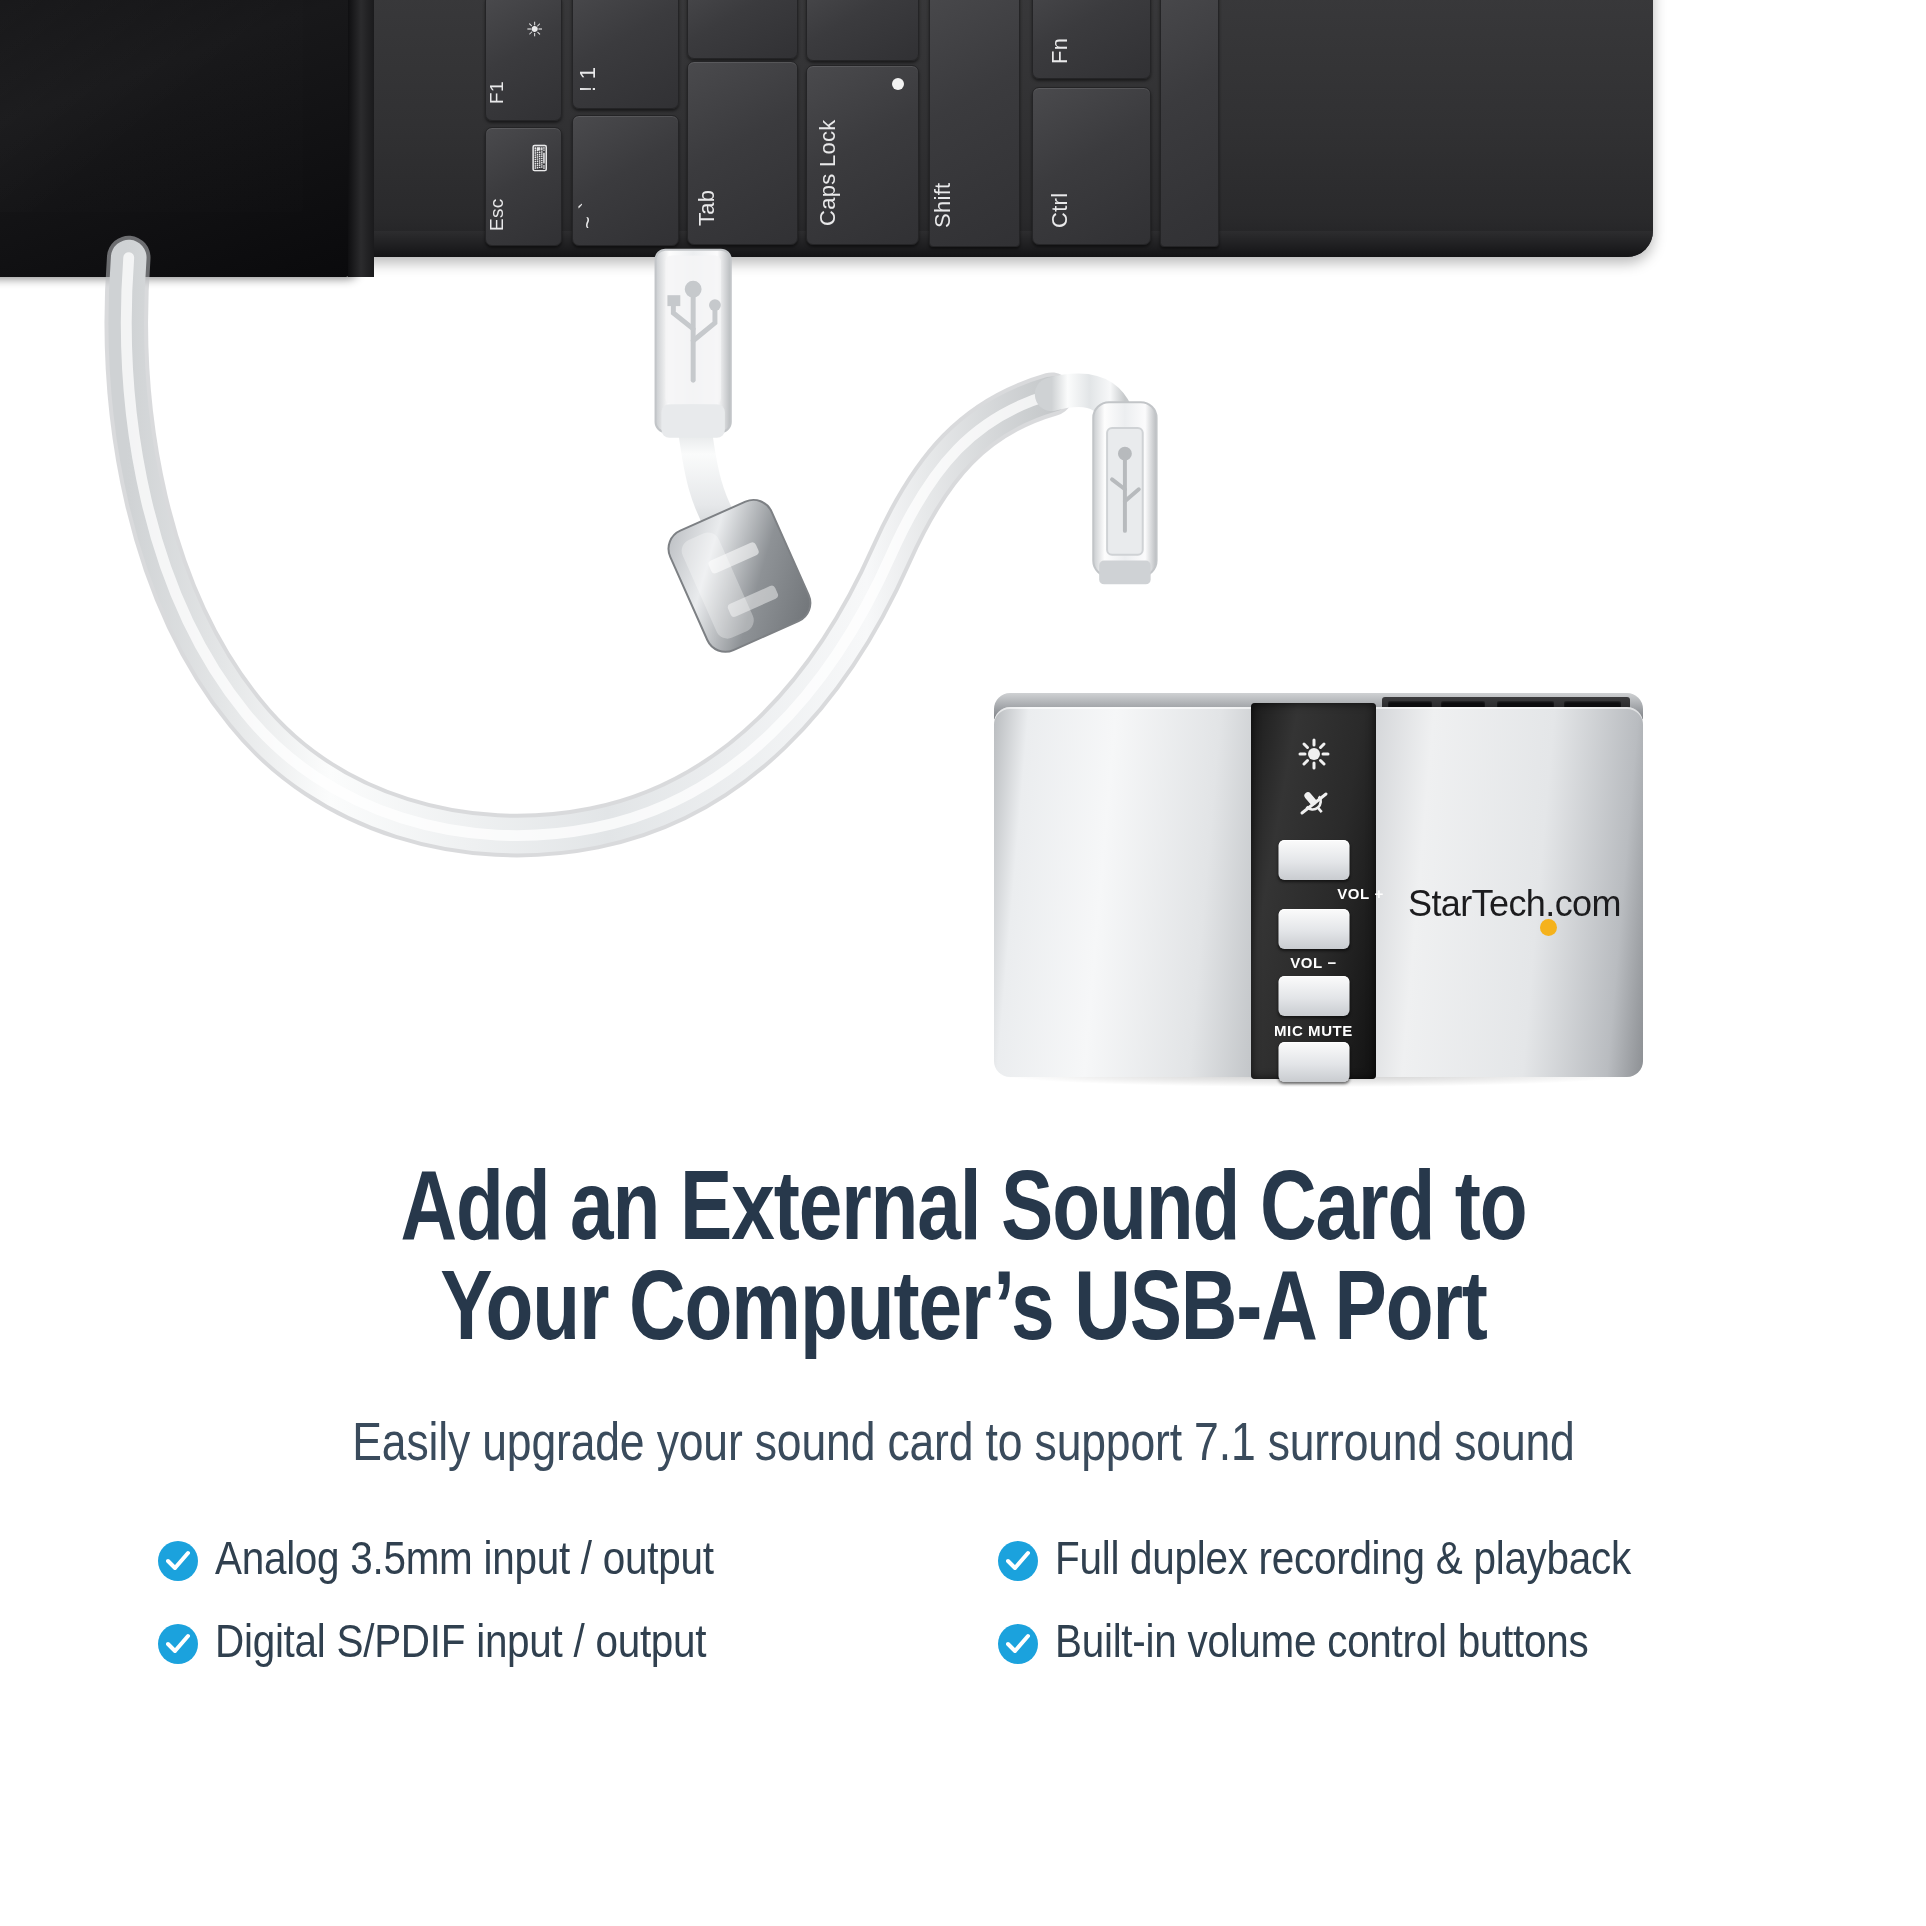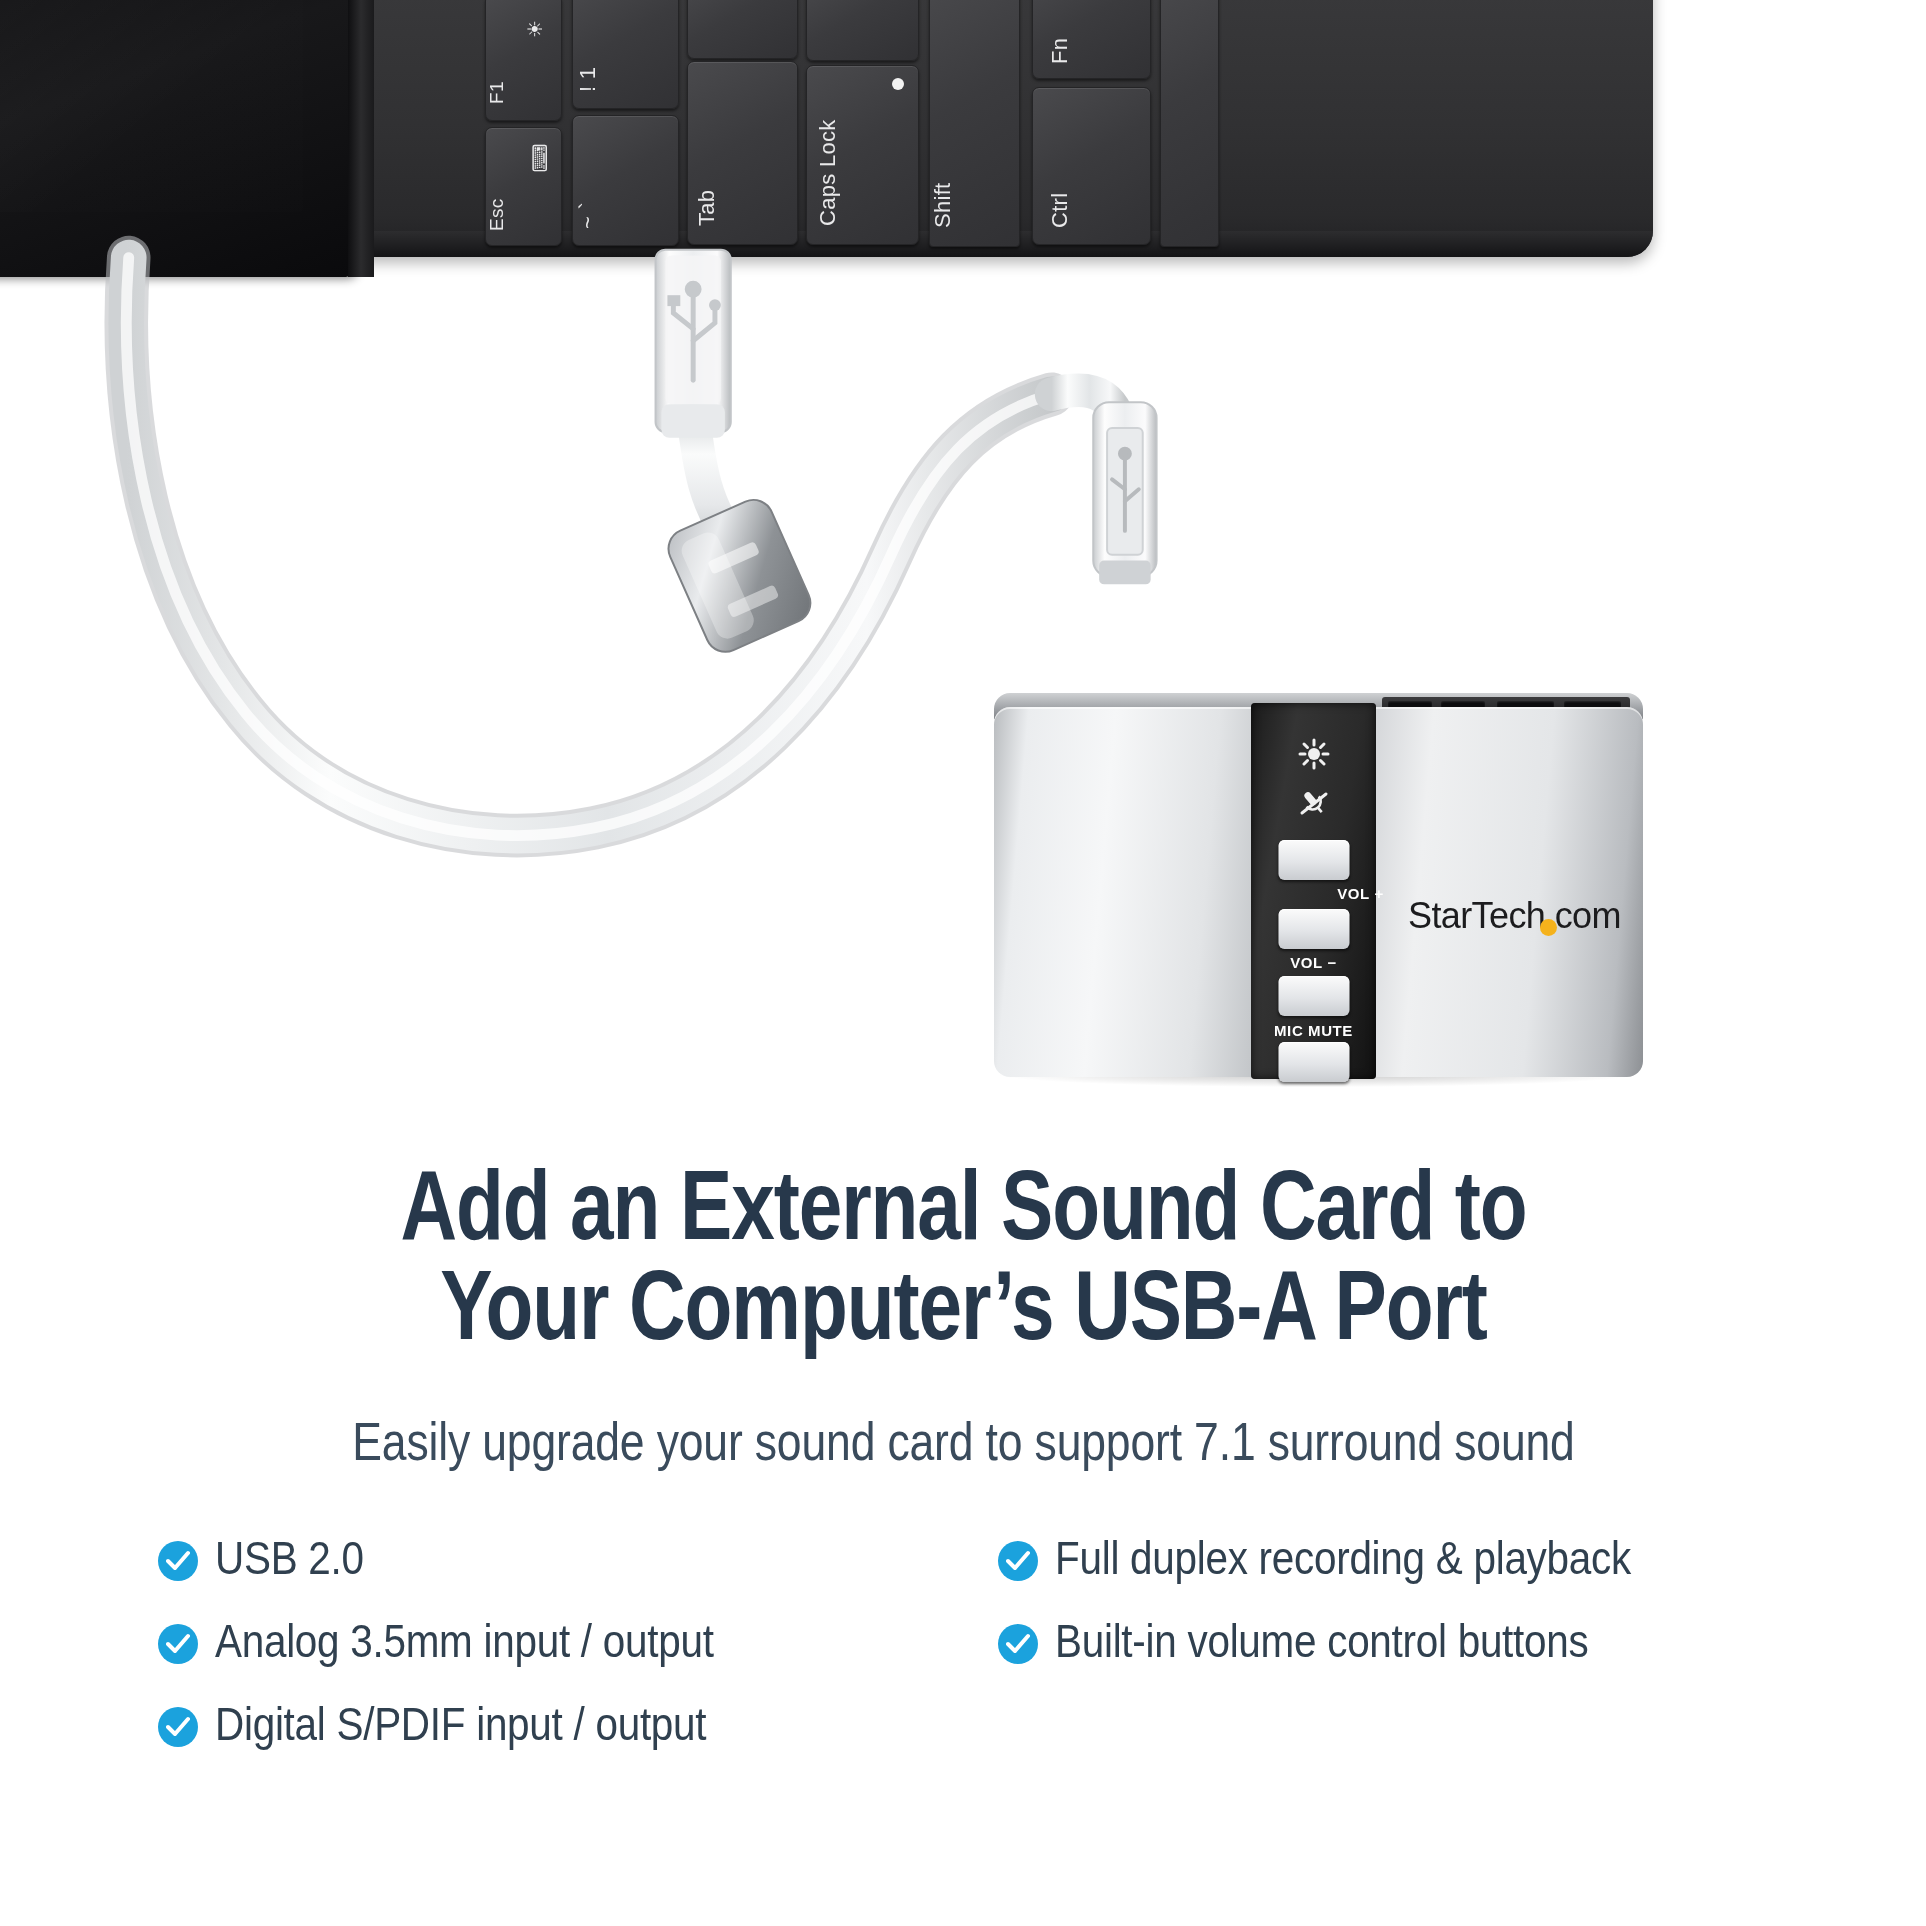--- a/index.html
+++ b/index.html
@@ -159,21 +159,21 @@
   .dev-btn-label {
     position:absolute; left:50%; transform:translateX(-50%);
     color:#ffffff; font-size:15px; font-weight:bold;
     letter-spacing:0.6px; white-space:nowrap;
     font-family:"Liberation Sans", sans-serif;
   }
   .st-logo {
     position:absolute; left:34px; top:176px;
     font-size:36px; color:#1c1c1e;
     font-family:"Liberation Sans", sans-serif;
-    letter-spacing:-0.6px; white-space:nowrap;margin-top:12px;
+    letter-spacing:-0.6px; white-space:nowrap;
   }
   .st-dot {
     position:absolute; left:166px; top:212px;
     width:17px; height:17px; border-radius:50%;
     background:#f5b21c;
   }
 
   
   #headline {
     position:absolute; left:0; top:1156px;
@@ -446,28 +446,20 @@
 
   <div id="features">
 
     <div class="feat-col left">
       <div class="feat-item">
         <span class="check-icon">
           <svg width="24" height="22" viewBox="0 0 24 22">
               <path d="M2 11 L9 18 L22 3" fill="none" stroke="#ffffff" stroke-width="4" stroke-linecap="round" stroke-linejoin="round"></path>
             </svg>
         </span>
-        <span class="feat-text">USB 2.0</span>
-      </div>
-      <div class="feat-item">
-        <span class="check-icon">
-          <svg width="24" height="22" viewBox="0 0 24 22">
-              <path d="M2 11 L9 18 L22 3" fill="none" stroke="#ffffff" stroke-width="4" stroke-linecap="round" stroke-linejoin="round"></path>
-            </svg>
-        </span>
         <span class="feat-text">Analog 3.5mm input / output</span>
       </div>
       <div class="feat-item">
         <span class="check-icon">
           <svg width="24" height="22" viewBox="0 0 24 22">
               <path d="M2 11 L9 18 L22 3" fill="none" stroke="#ffffff" stroke-width="4" stroke-linecap="round" stroke-linejoin="round"></path>
             </svg>
         </span>
         <span class="feat-text">Digital S/PDIF input / output</span>
       </div>

